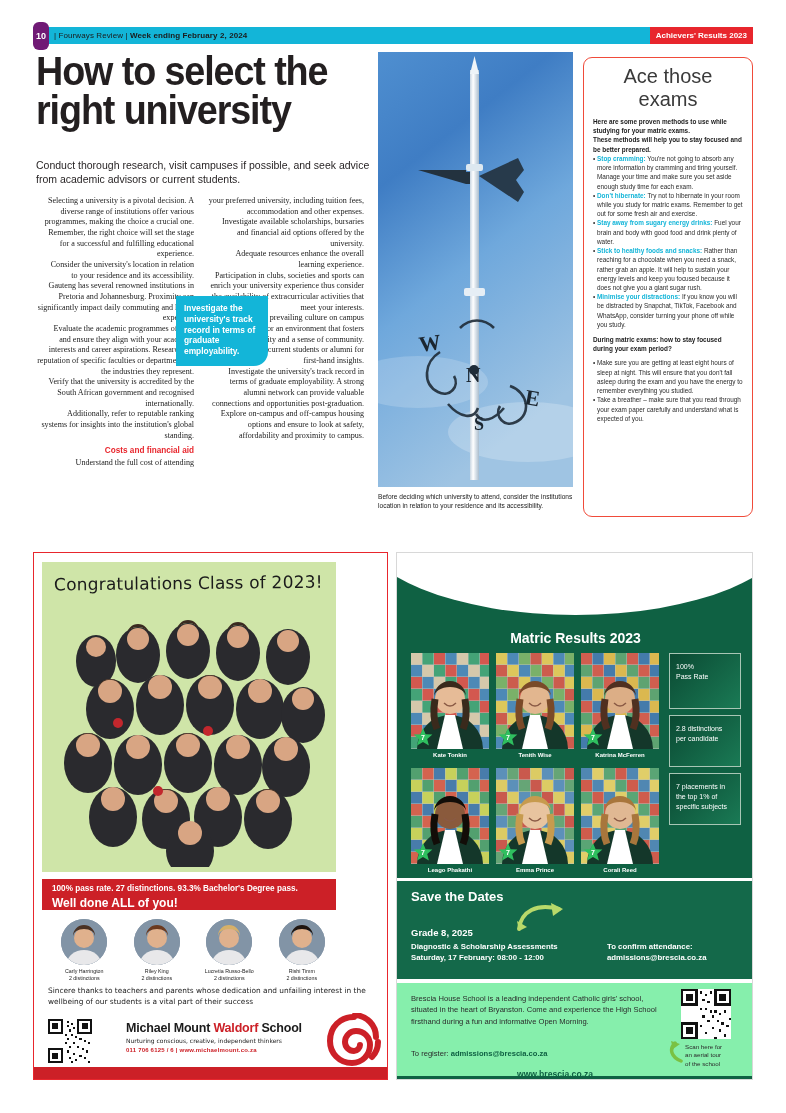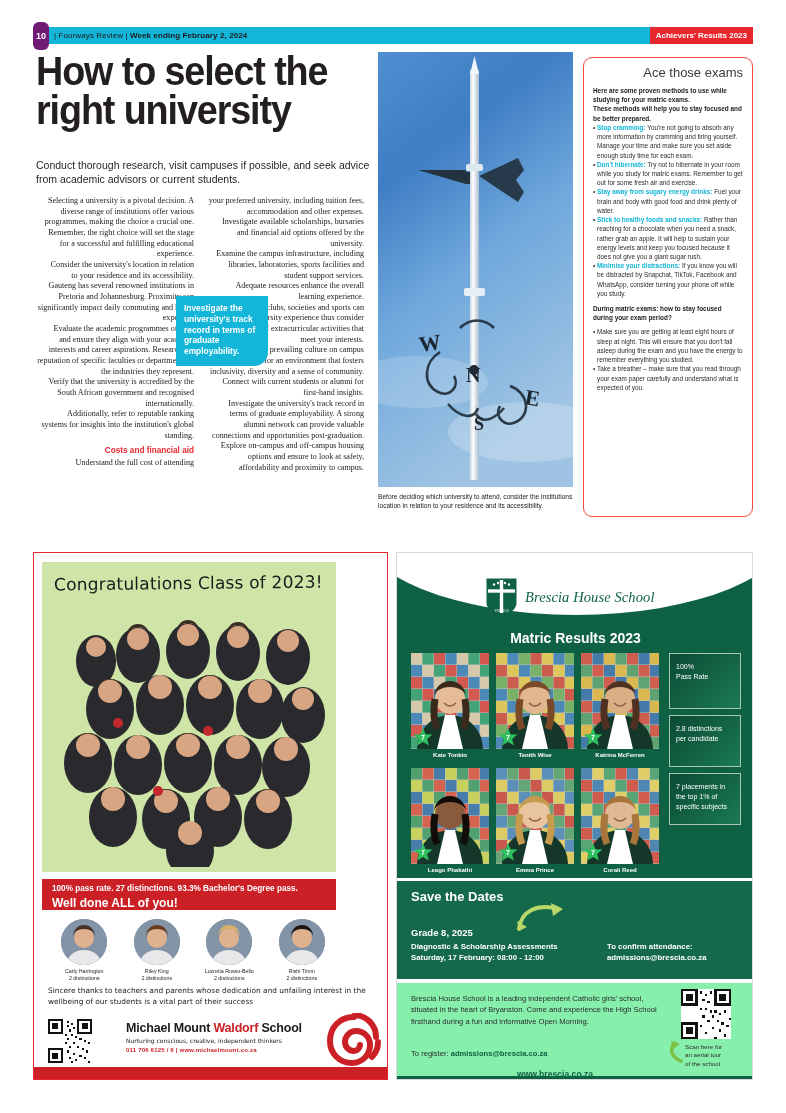--- a/index.html
+++ b/index.html
@@ -86,21 +86,21 @@
     font-size: 6.6px; line-height: 1.42; color: #1b1b1b;
   }
 
   
   .acebox {
     position: absolute; left: 583px; top: 57px; width: 170px; height: 460px;
     border: 1.6px solid #f04b3a; border-radius: 9px;
     padding: 7px 9px 7px 9px; overflow: hidden;
   }
   .ace-title {
-    font-size: 13px; color: #3a3a3a; text-align: right;
+    font-size: 20px; color: #3a3a3a; text-align: center;
     margin-bottom: 6px; font-weight: normal;
   }
   .ace-body { font-size: 6.4px; line-height: 1.44; color: #2b2b2b; }
   .ace-lead { font-weight: bold; color: #1b1b1b; }
   .ace-li { display: flex; margin-top: 0px; }
   .ace-bullet { color: #2b2b2b; width: 4px; flex: 0 0 4px; }
   .ace-term { color: #13b5d8; font-weight: bold; }
   .ace-sub {
     font-weight: bold; color: #1b1b1b; margin-top: 6px; margin-bottom: 5px;
   }
@@ -246,21 +246,20 @@
     <p class="ind">Evaluate the academic programmes offered and ensure they align with your academic interests and career aspirations. Research the reputation of specific faculties or departments in the industries they represent.</p>
     <p class="ind">Verify that the university is accredited by the South African government and recognised internationally.</p>
     <p class="ind">Additionally, refer to reputable ranking systems for insights into the institution's global standing.</p>
     <div class="subhead-red">Costs and financial aid</div>
     <p class="ind">Understand the full cost of attending</p>
   </div>
 
   <div class="bodycol c2">
     <p>your preferred university, including tuition fees, accommodation and other expenses.</p>
     <p class="ind">Investigate available scholarships, bursaries and financial aid options offered by the university.</p>
-    <p class="ind">Examine the campus infrastructure, including libraries, laboratories, sports facilities and student support services.</p>
     <p class="ind">Adequate resources enhance the overall learning experience.</p>
     <p class="ind">Participation in clubs, societies and sports can enrich your university experience thus consider the availability of extracurricular activities that meet your interests.</p>
     <p class="ind">Research the prevailing culture on campus and look for an environment that fosters inclusivity, diversity and a sense of community. Connect with current students or alumni for first-hand insights.</p>
     <p class="ind">Investigate the university's track record in terms of graduate employability. A strong alumni network can provide valuable connections and opportunities post-graduation.</p>
     <p class="ind">Explore on-campus and off-campus housing options and ensure to look at safety, affordability and proximity to campus.</p>
   </div>
 
   <div class="pullquote">Investigate the university's track record in terms of graduate employability.</div>
 
   <div class="photo">
@@ -549,36 +548,20 @@
         <path d="M46 44 C50 40 52 34 52 29" fill="none" stroke="#cc2027" stroke-width="6" stroke-linecap="round"></path>
       </svg>
     </div>
     <div class="mm-est">Est. 1960</div>
     <div class="mm-bottombar"></div>
   </div>
 
   <div class="ad-right">
     <div class="br-top">
       <div class="br-whitearc"></div>
-      <div class="br-logo-wrap">
-        <svg class="br-crest" viewBox="0 0 33 40" aria-hidden="true">
-          <path d="M1.5 1.5 H31.5 V26 C31.5 33 23 37.5 16.5 39.5 C10 37.5 1.5 33 1.5 26 Z" fill="#0f6143"></path>
-          <path d="M16.5 3 V36" stroke="#fff" stroke-width="3.4"></path>
-          <path d="M3 14 H30" stroke="#fff" stroke-width="3.4"></path>
-          <g fill="#fff">
-            <circle cx="9" cy="7.5" r="1.2"></circle>
-              <circle cx="13" cy="6" r="1.2"></circle>
-            <circle cx="20" cy="6" r="1.2"></circle>
-              <circle cx="24" cy="7.5" r="1.2"></circle>
-            <circle cx="16.5" cy="5" r="1.2"></circle>
-          </g>
-          <text x="16.5" y="35" font-size="3.4" fill="#fff" text-anchor="middle" font-family="Liberation Serif, serif">VERITAS</text>
-        </svg>
-        <span class="br-logo-text">Brescia House School</span>
-      </div>
       <div class="br-matric">Matric Results 2023</div>
 
       <div class="br-grid" id="br-grid">
           <div class="br-grid-row">
             <div class="br-card">
               <div class="br-card-img"><svg width="78" height="96" viewBox="0 0 78 96">
                   <rect width="78" height="96" fill="#b9c3bd"></rect>
                   <rect x="0" y="0" width="11" height="11.5" fill="#d9c9a8" opacity="0.85"></rect>
                   <rect x="11.5" y="0" width="11" height="11.5" fill="#2f9e6b" opacity="0.85"></rect>
                   <rect x="23" y="0" width="11" height="11.5" fill="#d7453c" opacity="0.85"></rect>

